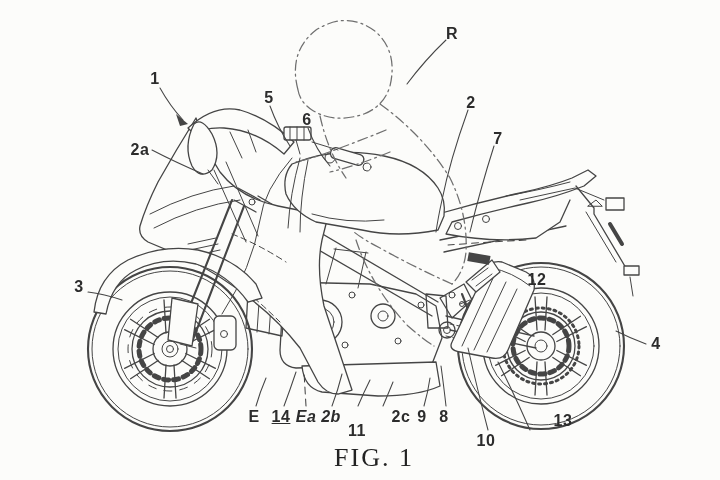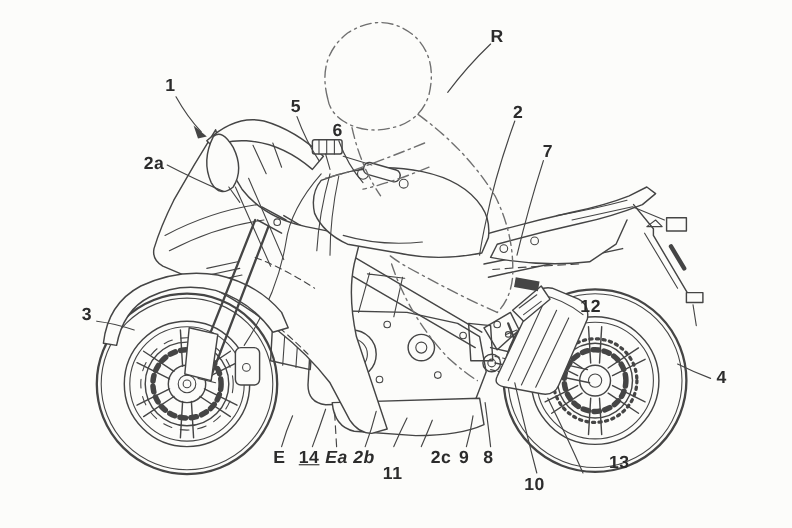--- a/index.html
+++ b/index.html
@@ -258,13 +258,14 @@
       <span class="ref-label" style="left: 306px; top: 417px; font-style: italic;">Ea</span>
       <span class="ref-label" style="left: 331px; top: 417px; font-style: italic;">2b</span>
       <span class="ref-label" style="left: 357px; top: 431px;">11</span>
       <span class="ref-label" style="left: 401px; top: 417px;">2c</span>
       <span class="ref-label" style="left: 422px; top: 417px;">9</span>
       <span class="ref-label" style="left: 444px; top: 417px;">8</span>
       <span class="ref-label" style="left: 486px; top: 441px;">10</span>
       <span class="ref-label" style="left: 528px; top: 421px; margin-left: 35px;">13</span>
     </div>
 
+  <div class="caption" style="left:374px;top:458px">FIG. 1</div>
 </div>
 
 </body></html>

